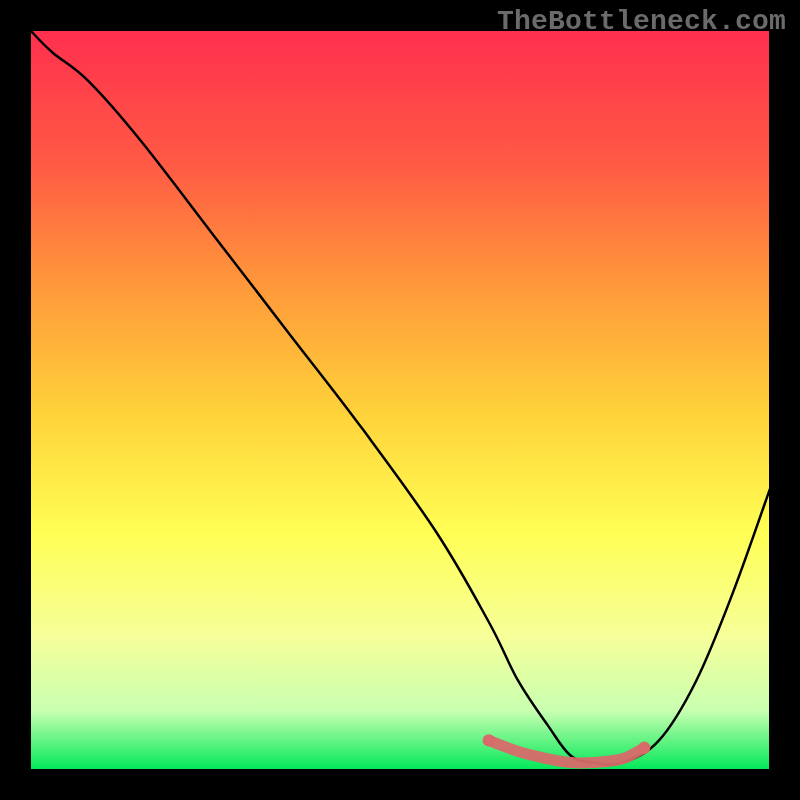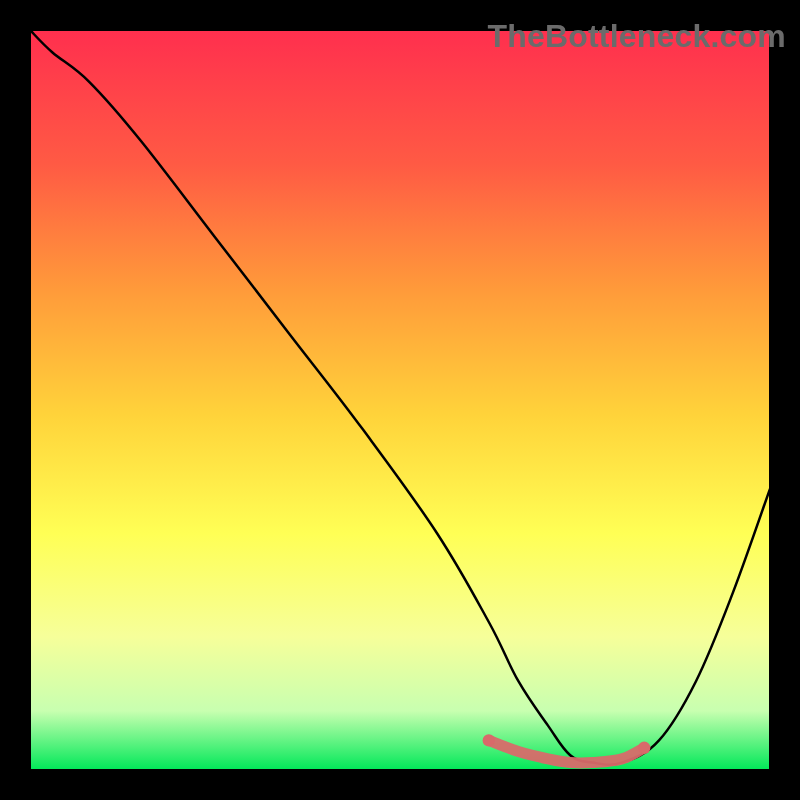--- a/index.html
+++ b/index.html
@@ -13,27 +13,26 @@
   .canvas {
     position: relative;
     width: 800px;
     height: 800px;
     background: #000;
   }
   .watermark {
     position: absolute;
     top: 6px;
     right: 14px;
-    font-family: Liberation Sans, sans-serif;
-    font-size: 32px;
+    font-family: Liberation Mono, monospace;
+    font-size: 28px;
     font-weight: 600;
     color: #6b6b6b;
     letter-spacing: 0.2px;
     z-index: 30;
-    margin-top: 12px;
   }
   svg {
     position: absolute;
     top: 0;
     left: 0;
     z-index: 1;
   }
 </style>
 </head>
 <body>

